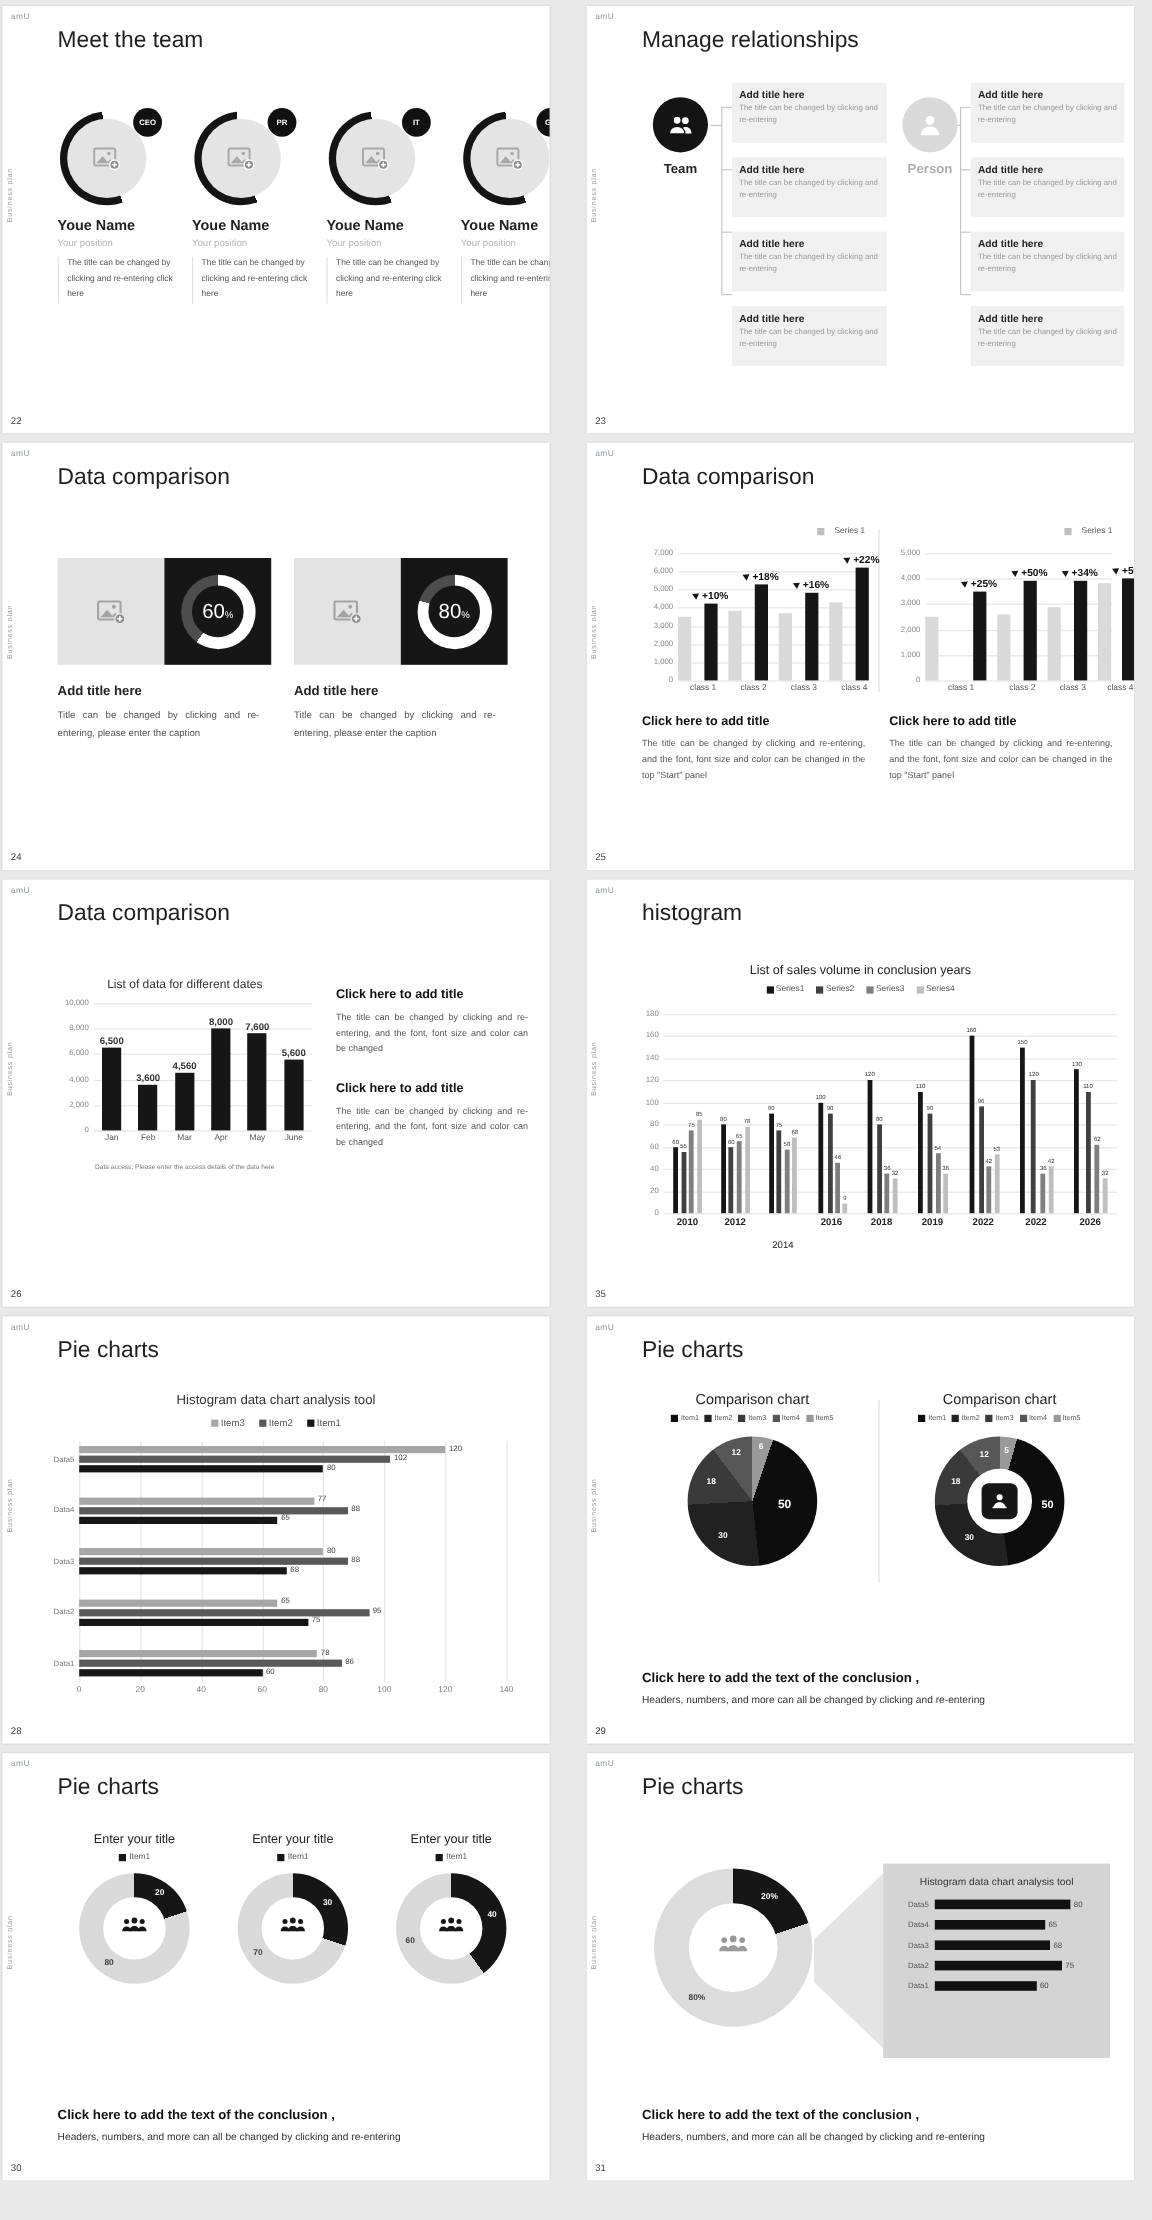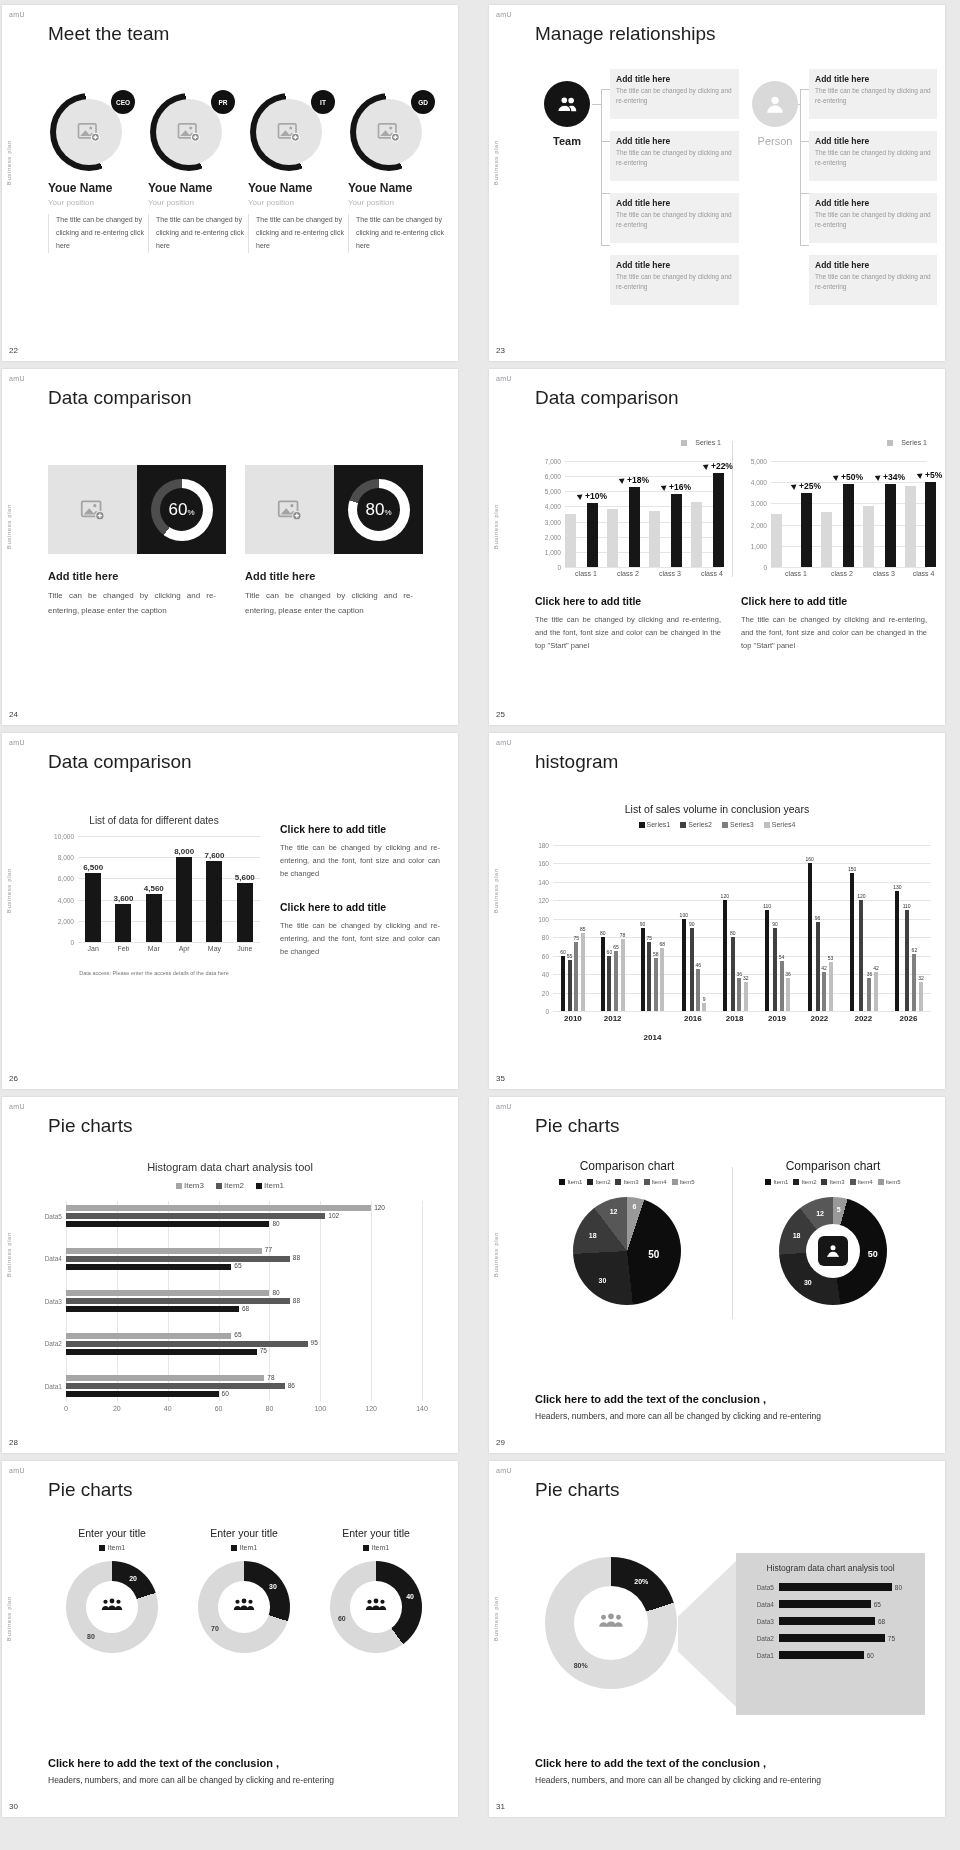--- a/index.html
+++ b/index.html
@@ -7,40 +7,40 @@
   .grid{display:grid;grid-template-columns:456px 456px;grid-auto-rows:356px;
     gap:8px 31px;padding:5px 0 0 2px;width:943px;}
   .slide{position:relative;background:#fff;overflow:hidden;box-shadow:0 0 2px rgba(0,0,0,.12);}
   .logo{position:absolute;top:6px;left:7px;font-size:7px;color:#8f979e;letter-spacing:.4px;}
   .vtext{position:absolute;left:4px;top:38%;writing-mode:vertical-rl;transform:rotate(180deg);
     font-size:6px;color:#9a9a9a;letter-spacing:.6px;}
   .pagenum{position:absolute;left:7px;bottom:6px;font-size:8px;color:#3c3c3c;}
   .stitle{position:absolute;top:18px;left:46px;margin:0;font-size:19px;font-weight:300;color:#1f1f1f;}
 
   
-  .members{position:absolute;left:46px;top:88px;display:flex;gap:4px;}
+  .members{position:absolute;left:46px;top:88px;display:flex;gap:16px;}
   .member{width:96px;}
   .avatar{position:relative;width:78px;height:78px;margin:0 0 10px 2px;}
   .avring{position:absolute;inset:0;border-radius:50%;
     background:conic-gradient(from 160deg,#141414 0 54%,transparent 54% 100%);}
   .avface{position:absolute;inset:6px;border-radius:50%;background:#e4e4e4;
     display:flex;align-items:center;justify-content:center;}
   .badge{position:absolute;top:-3px;right:-7px;width:24px;height:24px;border-radius:50%;
     background:#111;color:#fff;font-size:6.5px;font-weight:700;display:flex;align-items:center;justify-content:center;}
   .mname{font-size:12px;font-weight:700;color:#222;margin:2px 0 3px;}
   .mpos{font-size:8px;color:#b5b5b5;margin-bottom:7px;}
   .mbody{font-size:7px;color:#555;line-height:1.85;border-left:1px solid #e1e1e1;padding-left:7px;}
 
   
   .circ{position:absolute;width:46px;height:46px;border-radius:50%;display:flex;align-items:center;justify-content:center;}
   .tcirc{left:55px;top:76px;background:#141414;}
   .pcirc{left:263px;top:76px;background:#d9d9d9;}
   .clabel{position:absolute;width:60px;text-align:center;font-size:11px;font-weight:700;}
   .tlabel{left:48px;top:130px;color:#222;}
-  .plabel23{left:256px;top:130px;color:#aeaeae;font-weight:400;}
+  .plabel23{left:256px;top:130px;color:#aeaeae;font-weight:700;}
   .oboxes{position:absolute;top:64px;width:129px;}
   .lboxes{left:121px;} .rboxes{left:320px;width:128px;}
   .obox{background:#f0f0f0;height:40px;padding:5px 6px;margin-bottom:12px;box-sizing:content-box;overflow:hidden;}
   .obt{font-size:8.5px;font-weight:700;color:#222;margin-bottom:2px;}
   .obb{font-size:6.5px;color:#999;line-height:1.5;}
   .cline{position:absolute;background:#c7c7c7;}
 
   
   .dcard{position:absolute;top:96px;width:178px;}
   .dc1{left:46px;} .dc2{left:243px;}
@@ -471,21 +471,21 @@
           </div>
           <div class="plot">
             <div class="gline" style="top: 0%;"></div>
             <div class="gline" style="top: 20%;"></div>
             <div class="gline" style="top: 40%;"></div>
             <div class="gline" style="top: 60%;"></div>
             <div class="gline" style="top: 80%;"></div>
             <div class="gline" style="top: 100%;"></div>
             <div class="vgroups">
               <div class="vgroup">
-                <div class="bgrp" style="gap: 10px;">
+                <div class="bgrp" style="gap: 20px;">
                   <div class="bwrap">
                     <div class="vbar" style="height: 50%; width: 11px; background: rgb(217, 217, 217);"></div>
                   </div>
                   <div class="bwrap">
                     <span class="plab"><i class="pin"></i>+25%</span>
                     <div class="vbar" style="height: 70%; width: 11px; background: rgb(22, 22, 22);"></div>
                   </div>
                 </div>
                 <span class="cat">class 1</span>
               </div>
@@ -724,21 +724,21 @@
                 </div>
                 <div class="bwrap">
                   <span class="vlab" style="font-size: 5px;">58</span>
                   <div class="vbar" style="height: 32.2222%; width: 4px; background: rgb(127, 127, 127);"></div>
                 </div>
                 <div class="bwrap">
                   <span class="vlab" style="font-size: 5px;">68</span>
                   <div class="vbar" style="height: 37.7778%; width: 4px; background: rgb(191, 191, 191);"></div>
                 </div>
               </div>
-              <span class="cat" style="font-weight: 700; font-size: 8px; color: rgb(34, 34, 34); margin-top: 22px;">2014</span>
+              <span class="cat" style="font-weight: 400; font-size: 8px; color: rgb(34, 34, 34); margin-top: 22px;">2014</span>
             </div>
             <div class="vgroup">
               <div class="bgrp" style="gap: 1px;">
                 <div class="bwrap">
                   <span class="vlab" style="font-size: 5px;">100</span>
                   <div class="vbar" style="height: 55.5556%; width: 4px; background: rgb(22, 22, 22);"></div>
                 </div>
                 <div class="bwrap">
                   <span class="vlab" style="font-size: 5px;">90</span>
                   <div class="vbar" style="height: 50%; width: 4px; background: rgb(64, 64, 64);"></div>

